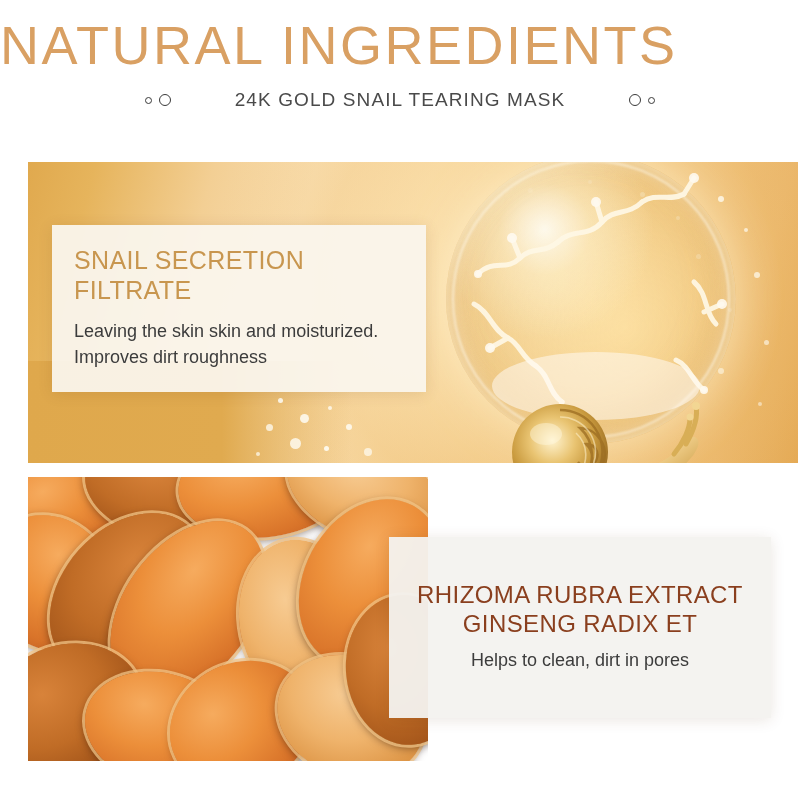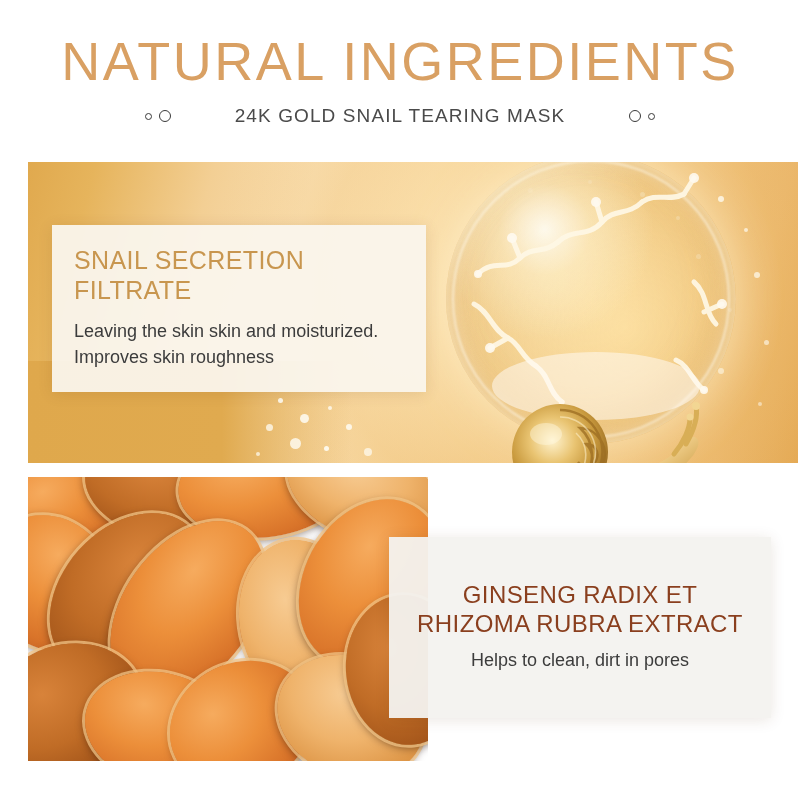--- a/index.html
+++ b/index.html
@@ -10,22 +10,21 @@
   body {
     width: 800px;
     height: 800px;
     font-family: "Liberation Sans", sans-serif;
     overflow: hidden;
     position: relative;
   }
 
   
   .header {
-    padding-top: 34px;
-    text-align: center;
+    padding-top: 18px;
   }
   .main-title {
     font-size: 54px;
     letter-spacing: 2.5px;
     color: #d9a063;
     font-weight: 400;
     line-height: 1;
     white-space: nowrap;
   }
   .sub-row {
@@ -331,21 +330,21 @@
       </g>
       <ellipse cx="-14" cy="-18" rx="16" ry="11" fill="#fff8df" opacity="0.45"></ellipse>
     </g>
     <ellipse cx="96" cy="110" rx="72" ry="8" fill="#8a5c1a" opacity="0.22"></ellipse>
   </svg>
 
   <div class="card" id="card-snail">
     <div class="card-title">SNAIL SECRETION FILTRATE</div>
     <div class="card-body">
       <div>Leaving the skin skin and moisturized.</div>
-      <div>Improves skin roughness</div>
+      <div>Improves dirt roughness</div>
     </div>
   </div>
 </div>
 
 <div class="panel" id="panel-ginseng">
   <div class="ginseng-bg"></div>
 
   <div class="roots">
     <span class="slice" style="left:-34px;  top:-26px; width:150px; height:96px;  transform:rotate(-24deg)"></span>
     <span class="slice dark" style="left:56px;   top:-40px; width:168px; height:104px; transform:rotate(12deg)"></span>
@@ -358,20 +357,20 @@
     <span class="slice" style="left:276px;  top:18px;  width:134px; height:176px; transform:rotate(28deg)"></span>
     <span class="slice dark" style="left:-40px;  top:168px; width:156px; height:126px; transform:rotate(-18deg)"></span>
     <span class="slice" style="left:56px;   top:196px; width:152px; height:112px; transform:rotate(14deg)"></span>
     <span class="slice" style="left:140px;  top:186px; width:146px; height:124px; transform:rotate(-26deg)"></span>
     <span class="slice pale" style="left:248px;  top:180px; width:150px; height:120px; transform:rotate(20deg)"></span>
     <span class="slice dark" style="left:318px;  top:118px; width:120px; height:150px; transform:rotate(-6deg)"></span>
   </div>
 
   <div class="card" id="card-ginseng">
     <div class="card-title">
+      <div>RHIZOMA RUBRA EXTRACT</div>
       <div>GINSENG RADIX ET</div>
-      <div>RHIZOMA RUBRA EXTRACT</div>
     </div>
     <div class="card-body">
       <div>Helps to clean, dirt in pores</div>
     </div>
   </div>
 </div>
 
 </body></html>

